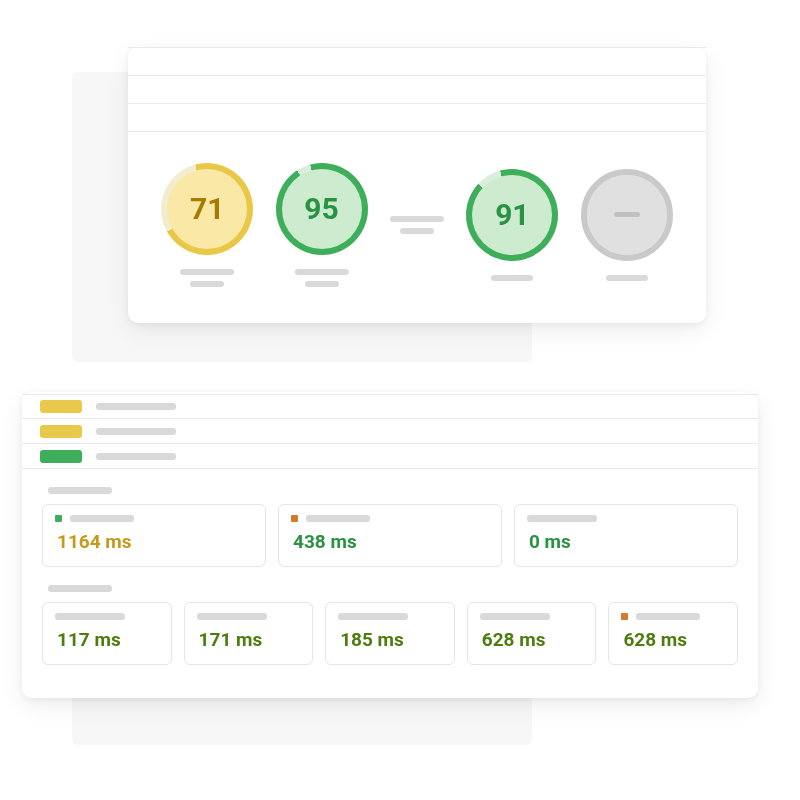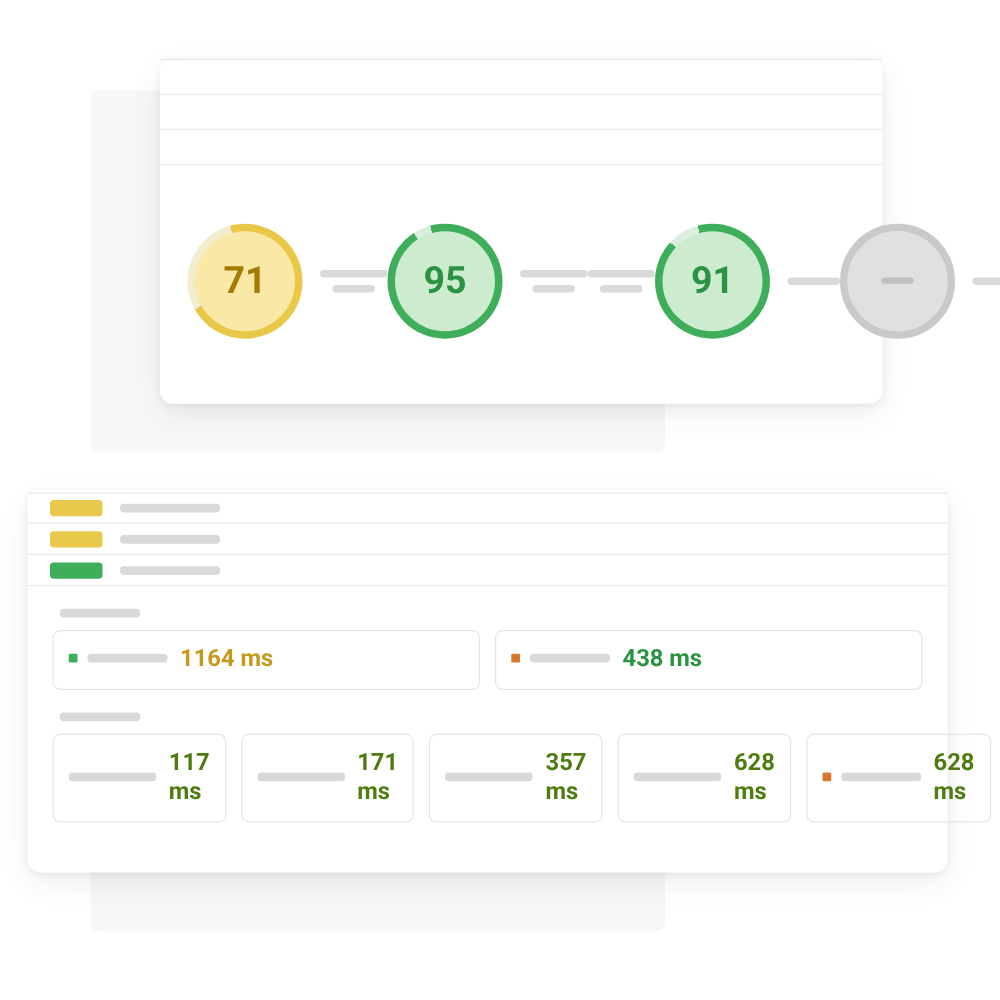--- a/index.html
+++ b/index.html
@@ -38,21 +38,21 @@
     display: flex; align-items: center;
   }
   .scores-body {
     flex: 1;
     display: flex;
     justify-content: space-around;
     align-items: center;
     padding: 18px 22px 24px 22px;
   }
   .score-item {
-    display: flex; flex-direction: row; align-items: center;
+    display: flex; flex-direction: column; align-items: center;
     gap: 14px;
   }
   .ring {
     width: 92px; height: 92px; border-radius: 50%;
     display: flex; align-items: center; justify-content: center;
     position: relative;
   }
   .ring .inner {
     width: 80px; height: 80px; border-radius: 50%;
     display: flex; align-items: center; justify-content: center;
@@ -89,21 +89,21 @@
   .section-stub {
     width:64px; height:7px; border-radius:3px; background:#d9d9d9;
     margin:18px 0 10px 26px;
   }
   .tiles {
     display:flex; gap:12px; padding:0 20px;
   }
   .tile {
     flex:1; border:1px solid #e5e5e5; border-radius:6px;
     padding:10px 12px 13px 12px;
-    display:flex; gap:8px;
+    display:flex; flex-direction:column; gap:8px;
   }
   .tile-head { display:flex; align-items:center; gap:8px; }
   .dot { width:7px; height:7px; border-radius:1px; display:inline-block; }
   .dot.green{background:#3fae5a;} .dot.blue{background:#4c74e6;}
   .dot.orange{background:#d57a2a;}
   .tile-head .stub { width:64px; height:7px; }
   .tile .stub.nodeot { margin-left:0; width:70px; }
   .tile-value {
     font-size:19px; font-weight:700; color:#4d7c0f;
     padding-left:2px;
@@ -194,41 +194,47 @@
         </div>
         <div class="tile-value yellow">1164 ms</div>
       </div>
       <div class="tile">
         <div class="tile-head">
           <span class="dot orange"></span>
           <div class="stub"></div>
         </div>
         <div class="tile-value green">438 ms</div>
       </div>
+      <div class="tile">
+        <div class="tile-head">
+          <div class="stub nodeot"></div>
+        </div>
+        <div class="tile-value green">0 ms</div>
+      </div>
     </div>
 
   <div class="section-stub"></div>
   <div class="tiles" id="tiles-row2">
       <div class="tile">
         <div class="tile-head">
           <div class="stub nodeot"></div>
         </div>
         <div class="tile-value ">117 ms</div>
       </div>
       <div class="tile">
         <div class="tile-head">
           <div class="stub nodeot"></div>
         </div>
         <div class="tile-value ">171 ms</div>
       </div>
       <div class="tile">
         <div class="tile-head">
           <div class="stub nodeot"></div>
         </div>
-        <div class="tile-value ">357 ms</div>
+        <div class="tile-value ">185 ms</div>
       </div>
       <div class="tile">
         <div class="tile-head">
           <div class="stub nodeot"></div>
         </div>
         <div class="tile-value ">628 ms</div>
       </div>
       <div class="tile">
         <div class="tile-head">
           <span class="dot orange"></span>

